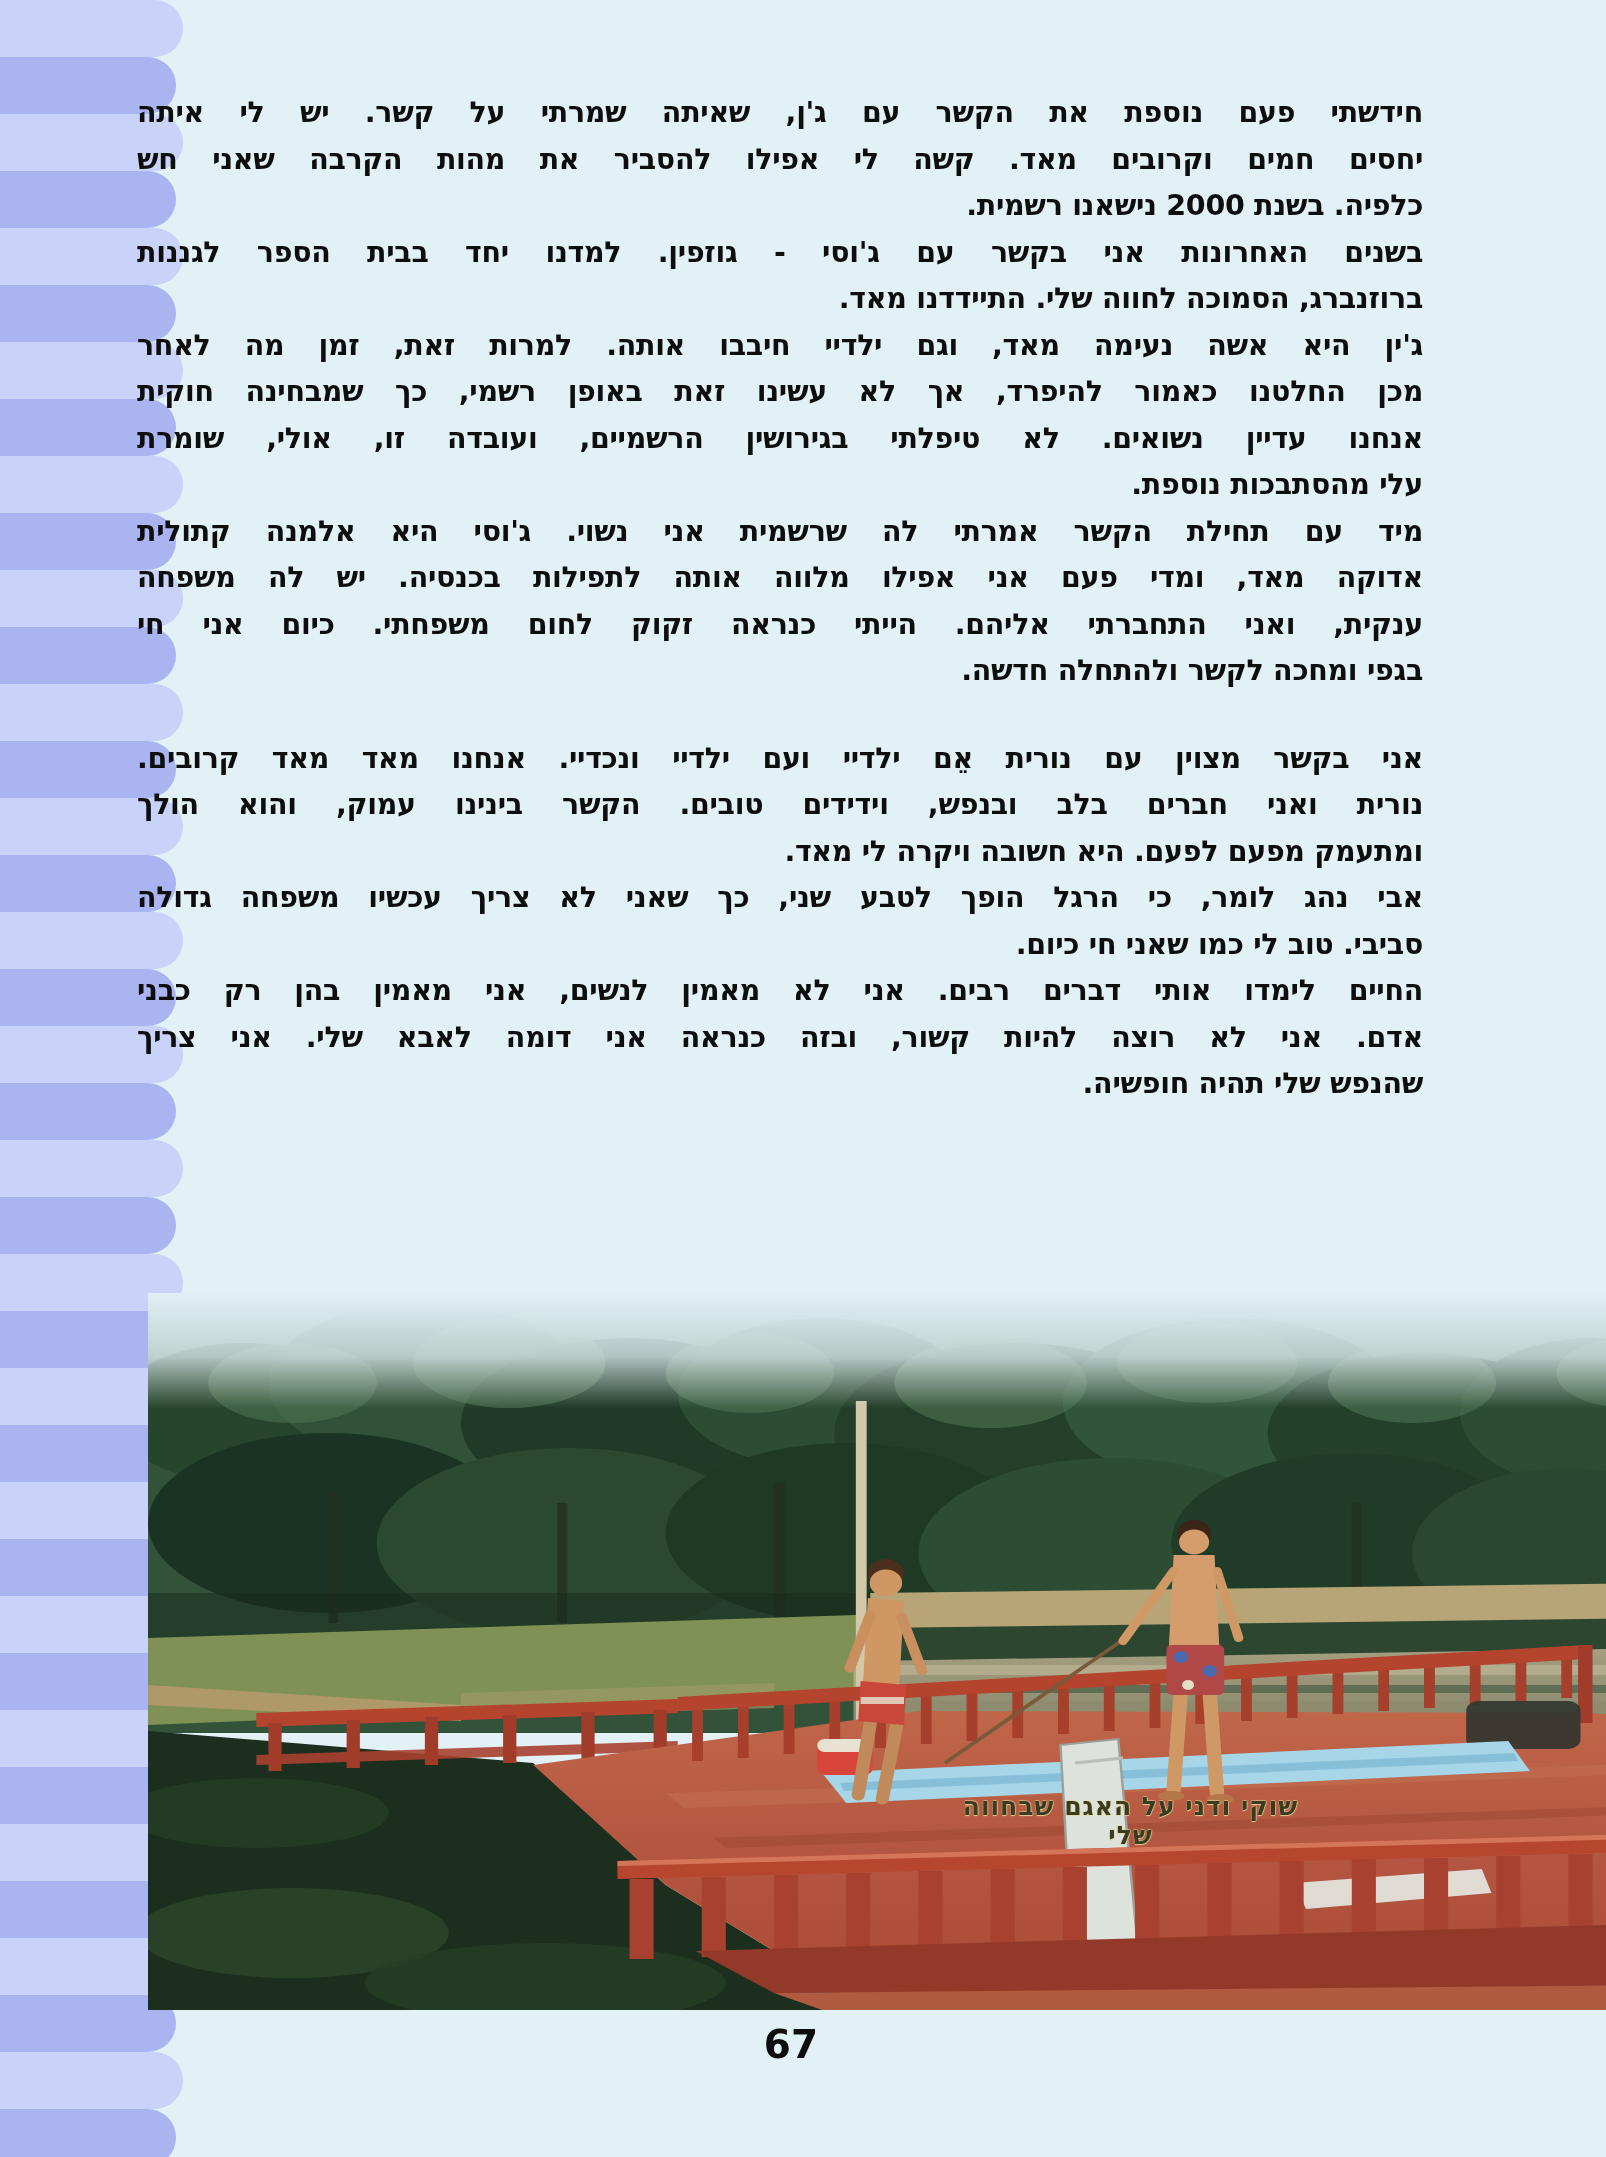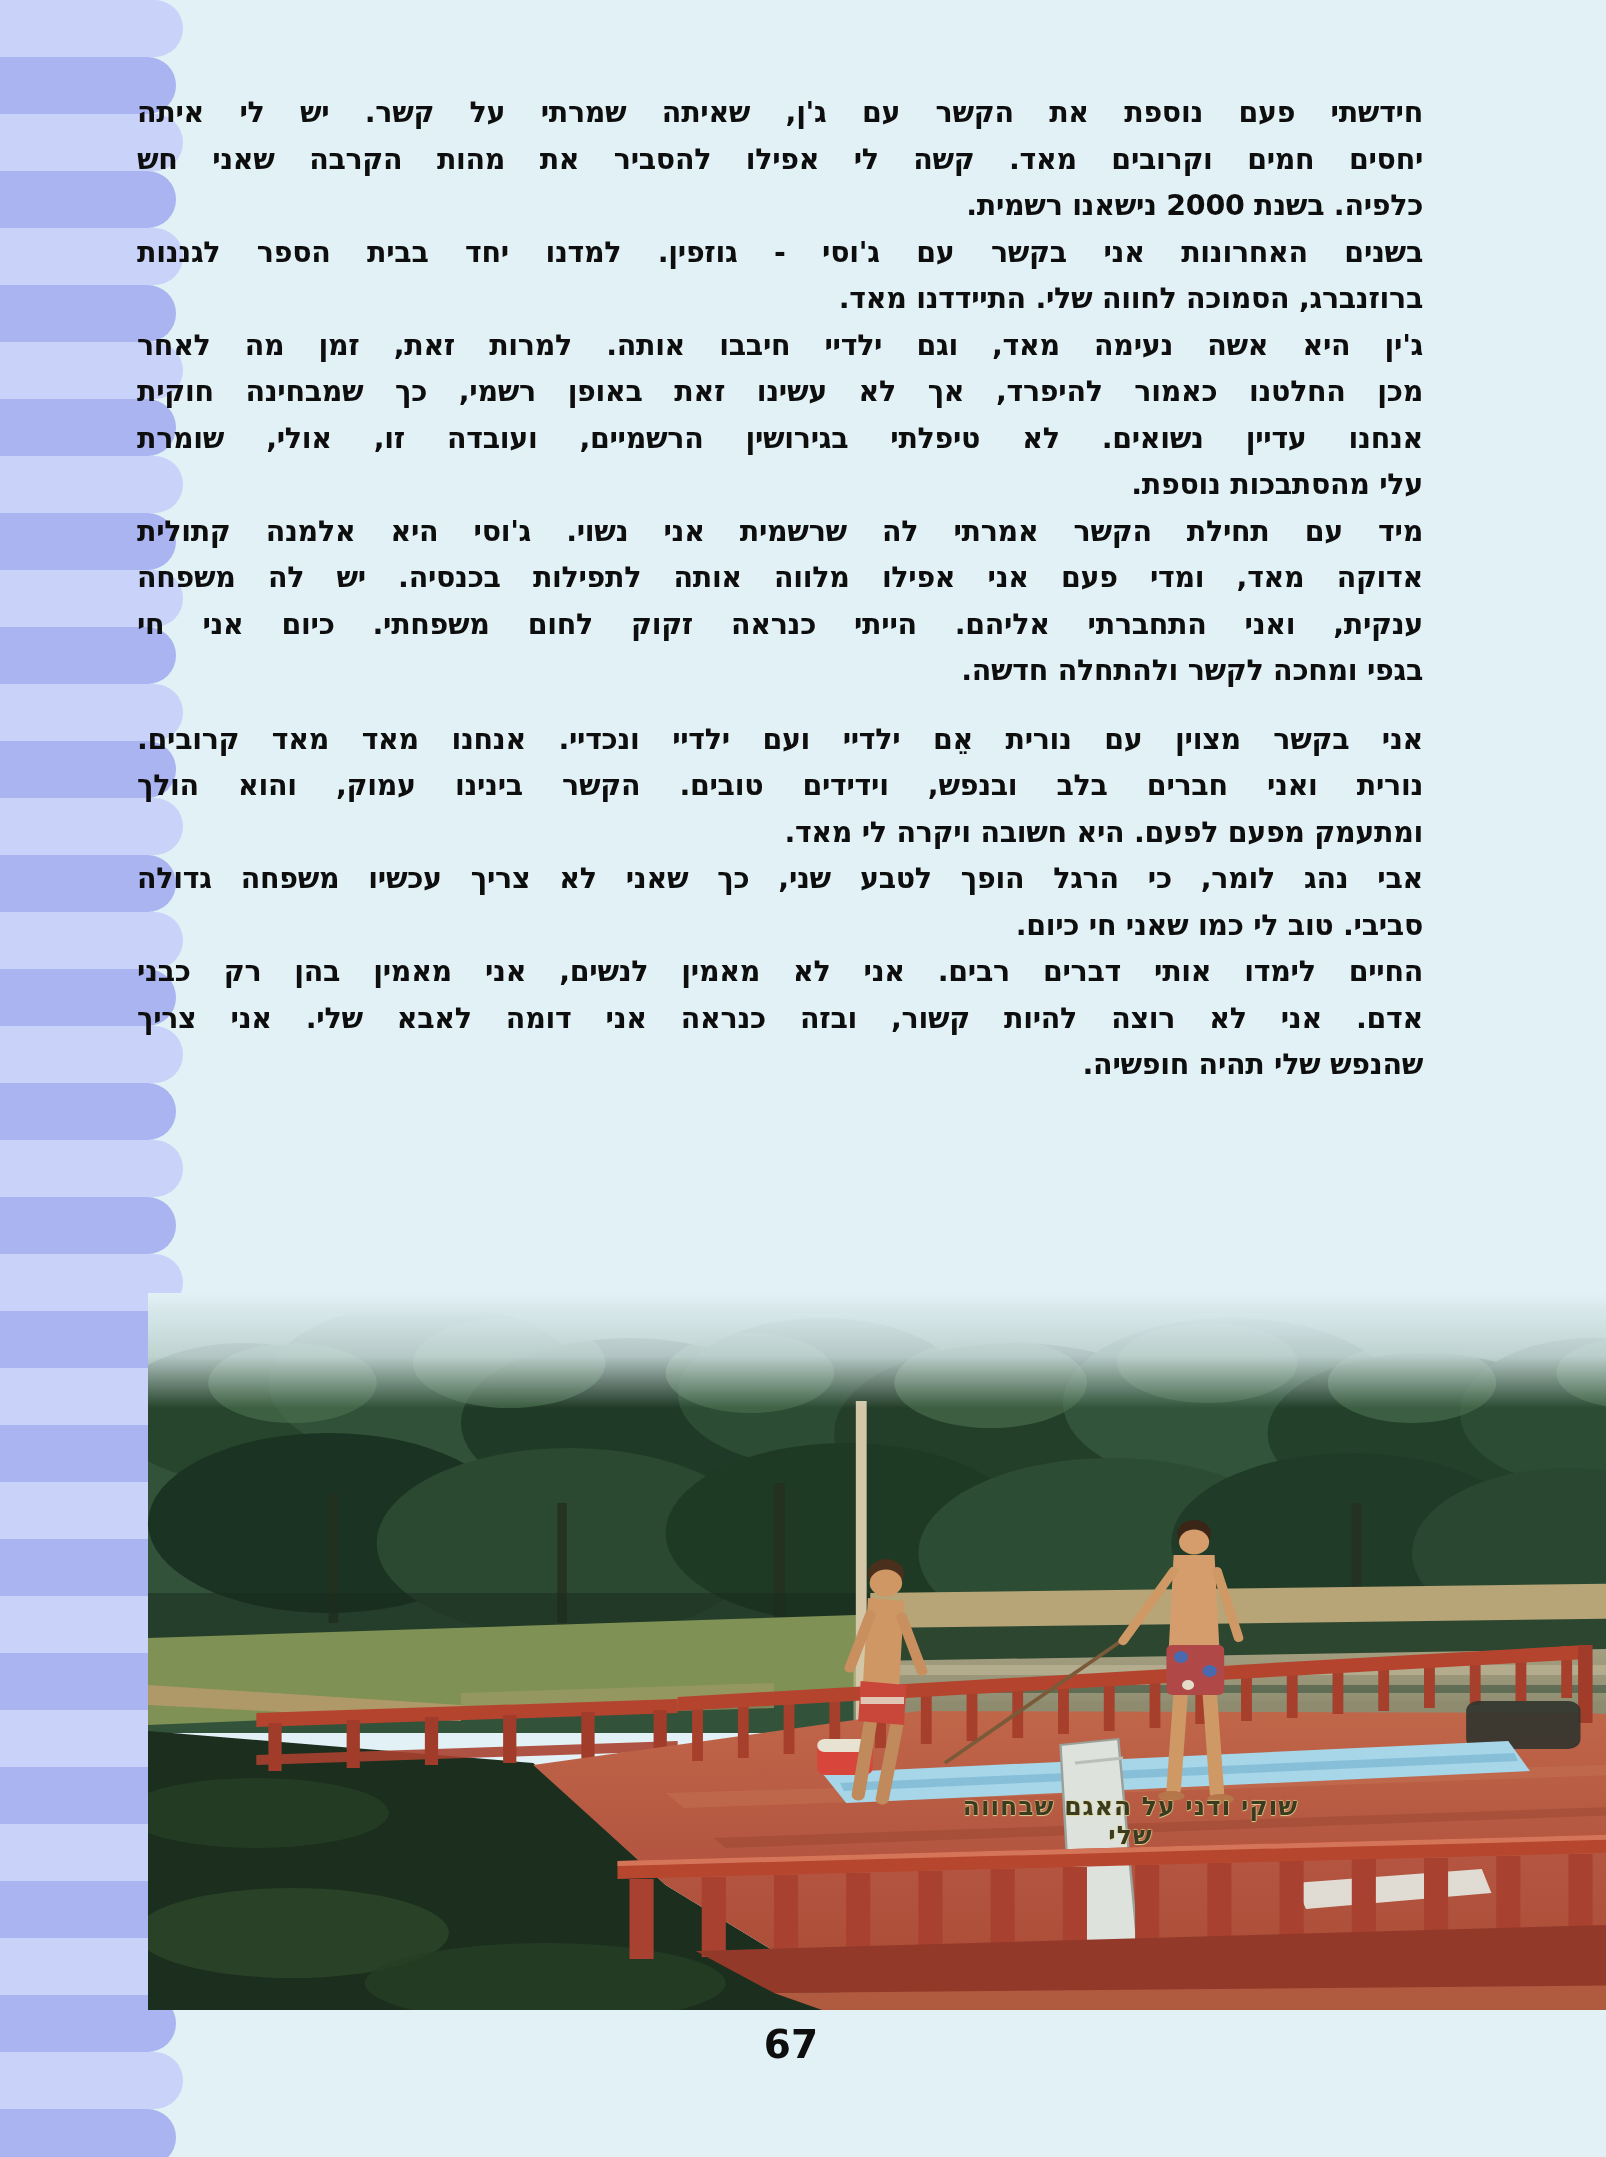--- a/index.html
+++ b/index.html
@@ -14,21 +14,21 @@
   .pill.light{width:183px;background:var(--pill-light,#c9d2f8);}
   .pill.dark{width:176px;background:var(--pill-dark,#a9b4f0);}
   
   .text-column{
     position:absolute;left:137px;top:90px;width:1286px;
     direction:rtl;unicode-bidi:embed;
     font-weight:bold;font-size:28.5px;line-height:46.5px;
     color:var(--ink,#0e0e0e);letter-spacing:-0.3px;
   }
   .paragraph{margin:0;}
-  .paragraph.gap{margin-top:22px;}
+  .paragraph.gap{margin-top:41px;}
   .line{text-align:justify;text-align-last:justify;white-space:normal;}
   .line.last{text-align:right;text-align-last:right;}
   
   .photo{position:absolute;left:148px;top:1293px;width:1524px;height:717px;}
   .photo svg{position:absolute;inset:0;width:100%;height:100%;display:block;}
   .photo-caption{
     position:absolute;left:795px;top:499px;width:375px;
     direction:rtl;text-align:center;
     font-size:25px;font-weight:bold;letter-spacing:1px;
     color:var(--caption-ink,#3b3b20);

